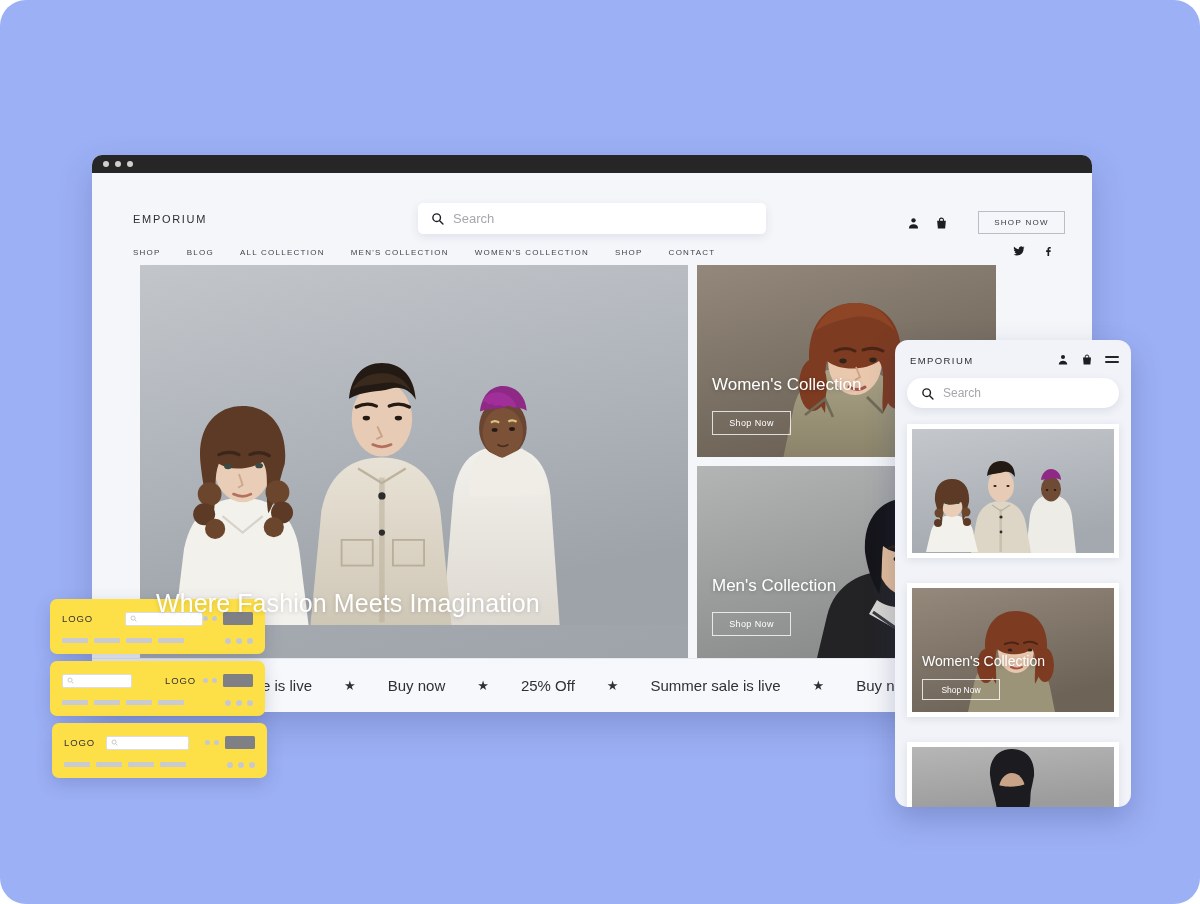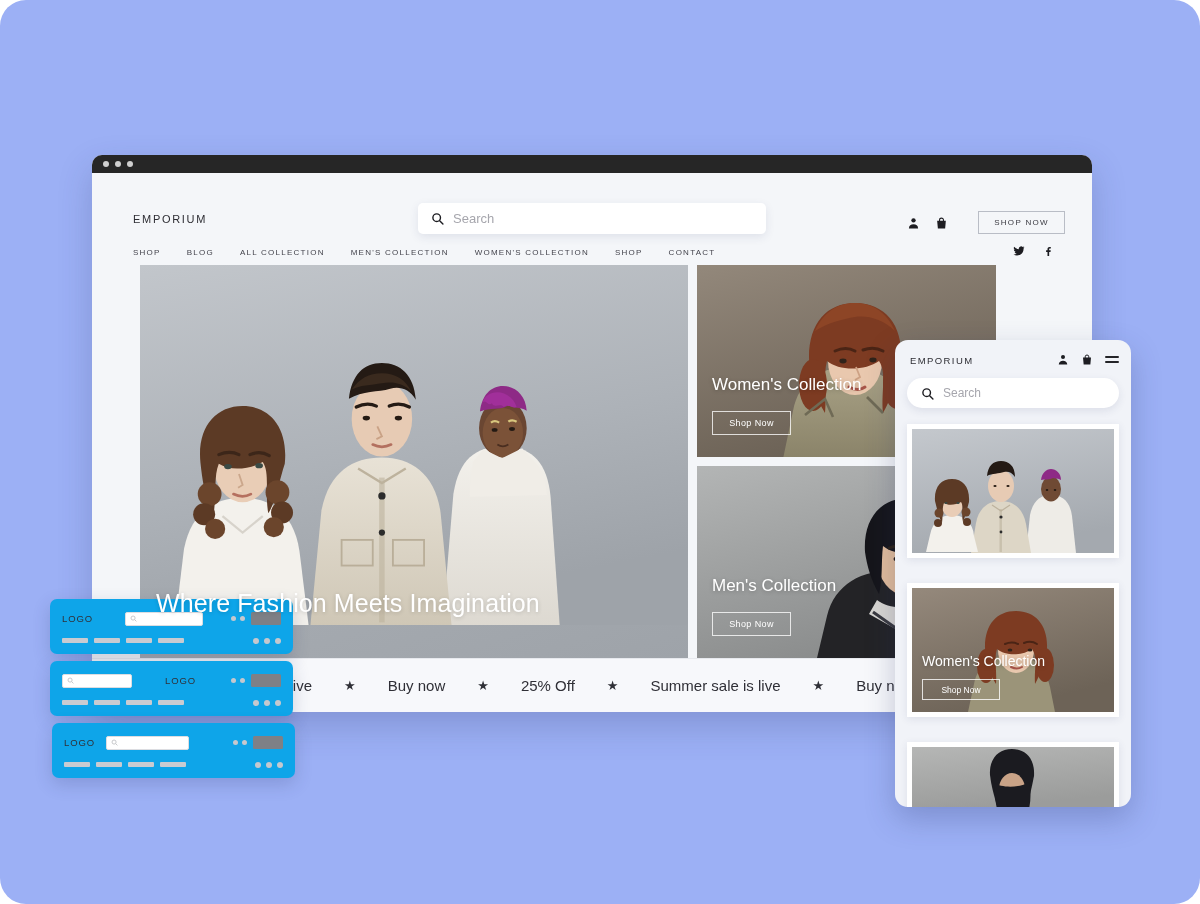--- a/index.html
+++ b/index.html
@@ -153,22 +153,22 @@
   #marquee-inner {
     display: flex; align-items: center; gap: 32px;
     padding-left: 170px; white-space: nowrap;
   }
   .mq-text { font-size: 15px; color: #2f2f36; }
   .mq-star { font-size: 13px; color: #2f2f36; }
 
   
   .wf {
     position: absolute;
-    width: 243px; height: 55px;
-    background: #0ea5e9;
+    width: 215px; height: 55px;
+    background: #fde047;
     border-radius: 7px;
     box-shadow: 0 6px 18px rgba(40,50,100,.20);
     padding: 10px 12px 0 12px;
   }
   #wf1 { left: 50px; top: 599px; }
   #wf2 { left: 50px; top: 661px; }
   #wf3 { left: 52px; top: 723px; }
   .wf-row1 { position: relative; height: 19px; display: flex; align-items: center; }
   .wf-logo { font-size: 9.5px; letter-spacing: .9px; color: #303038; }
   .wf-search {

